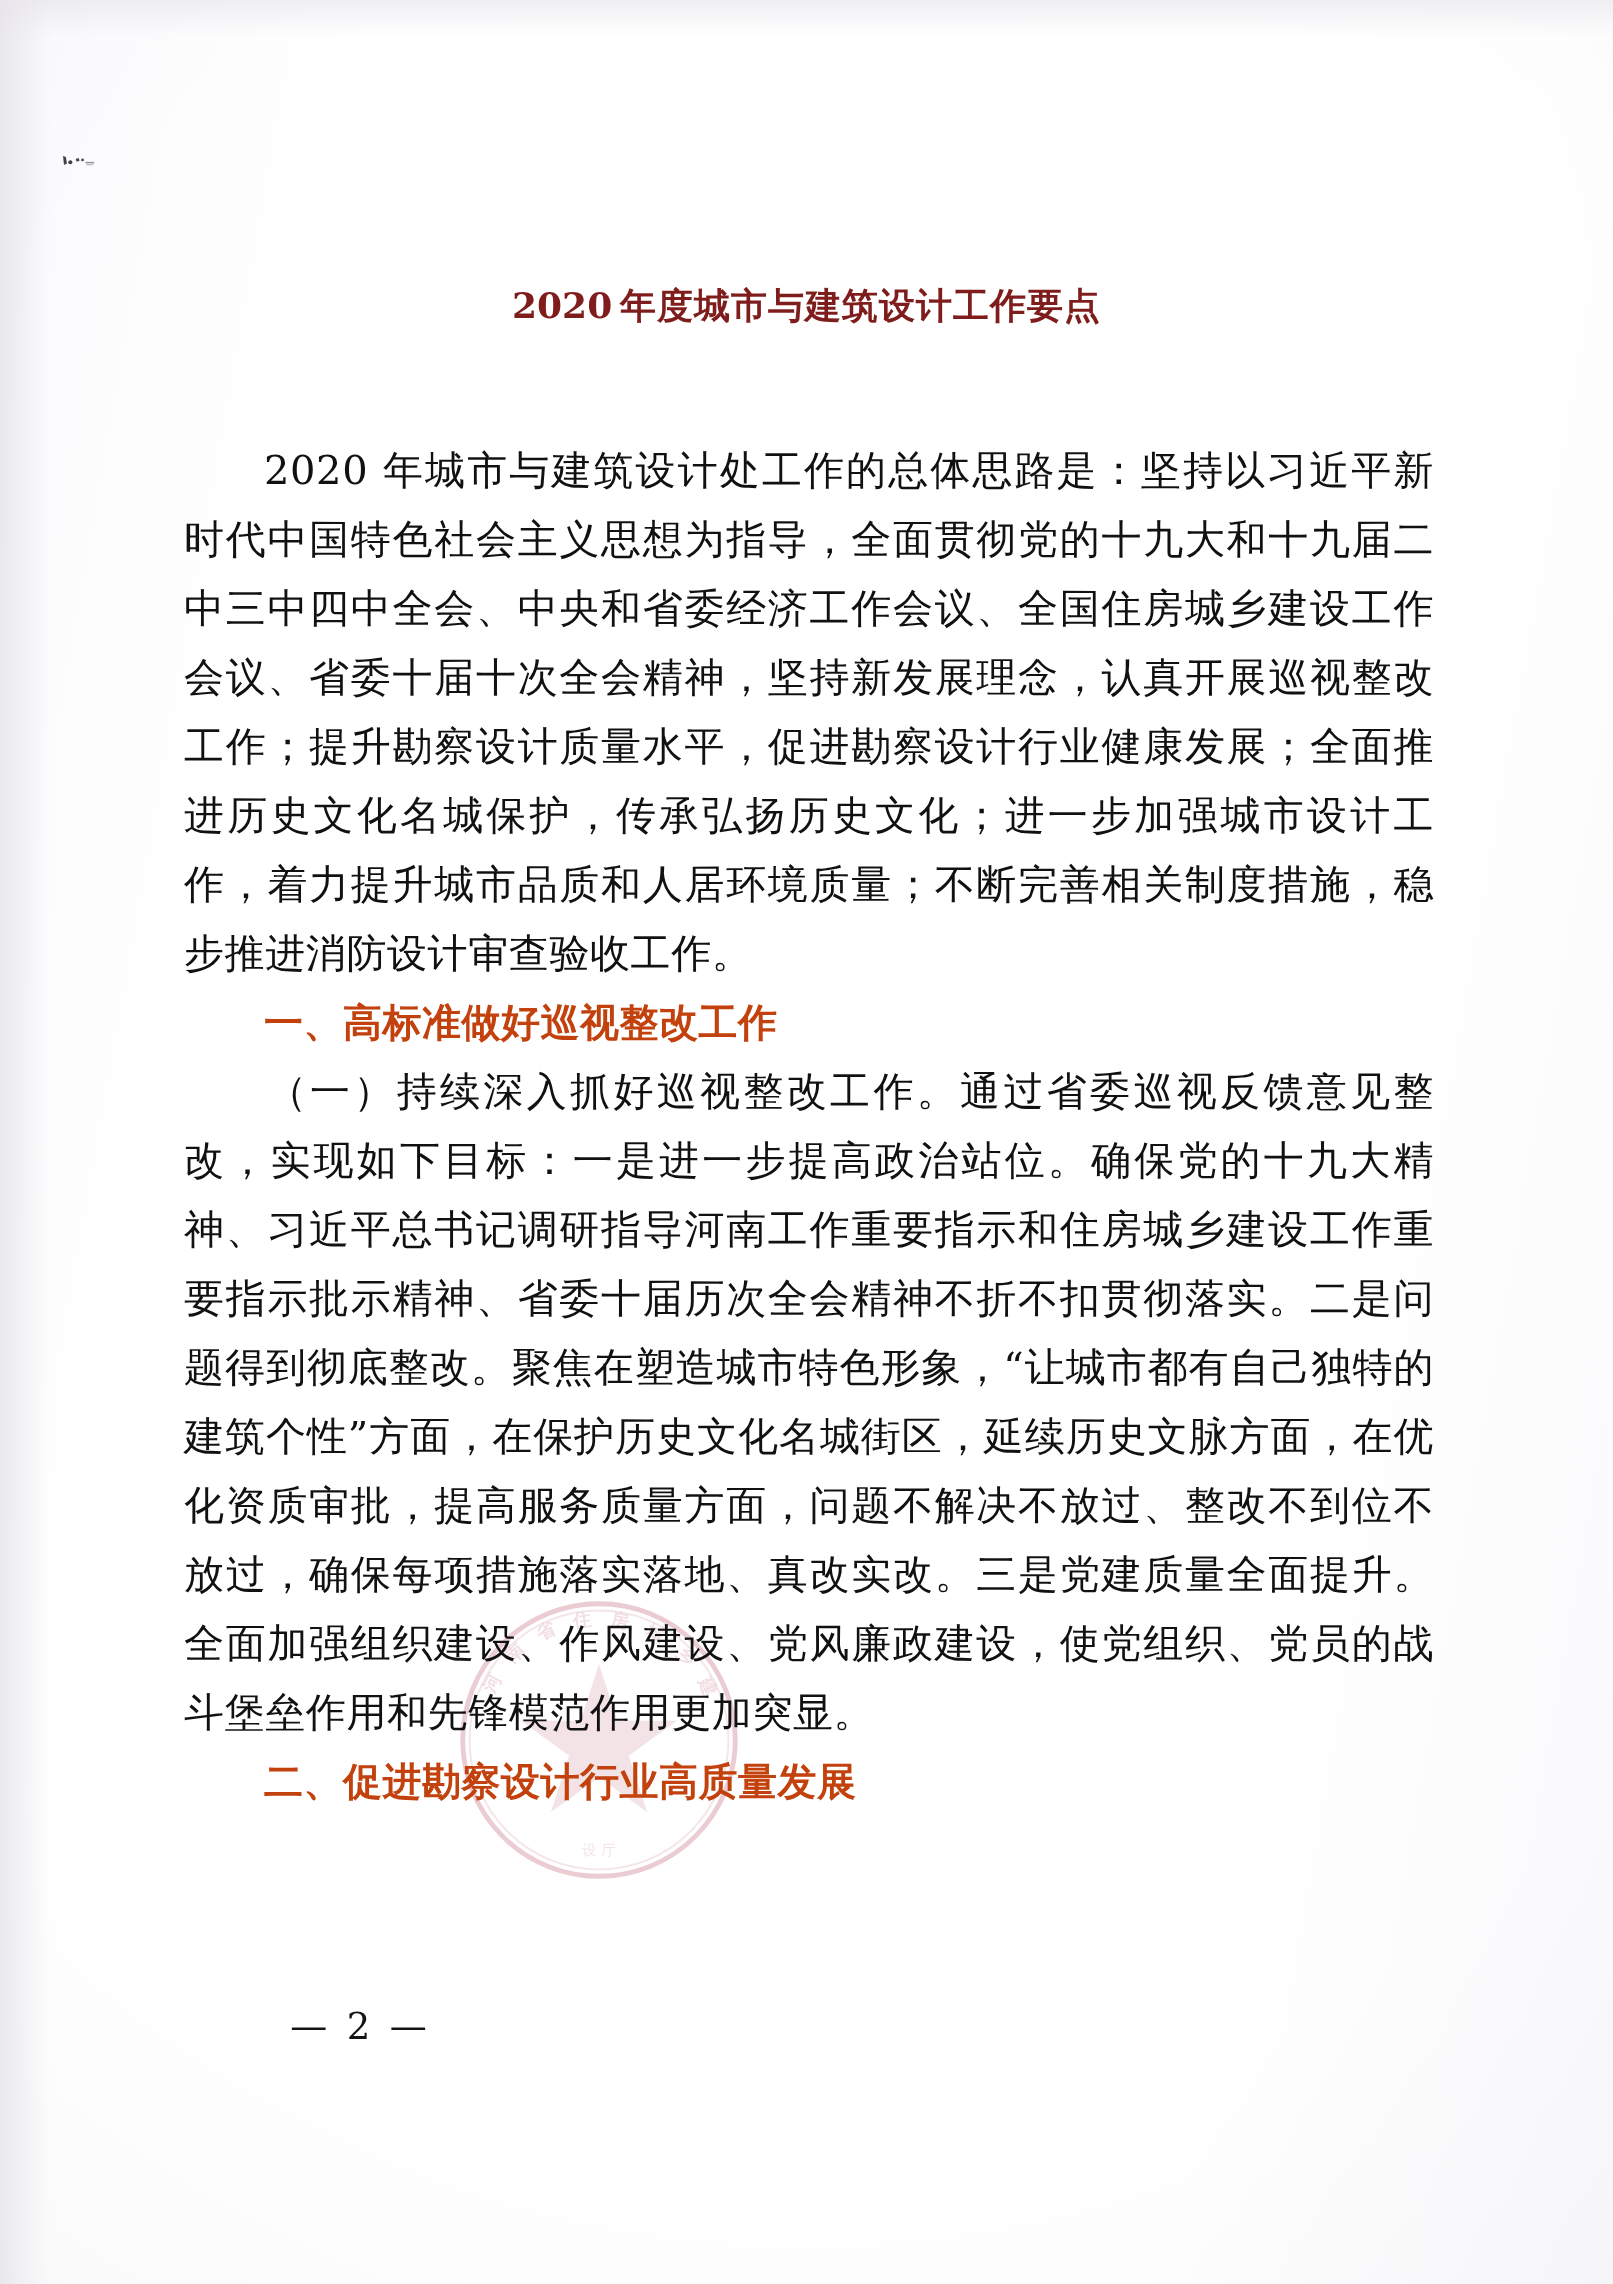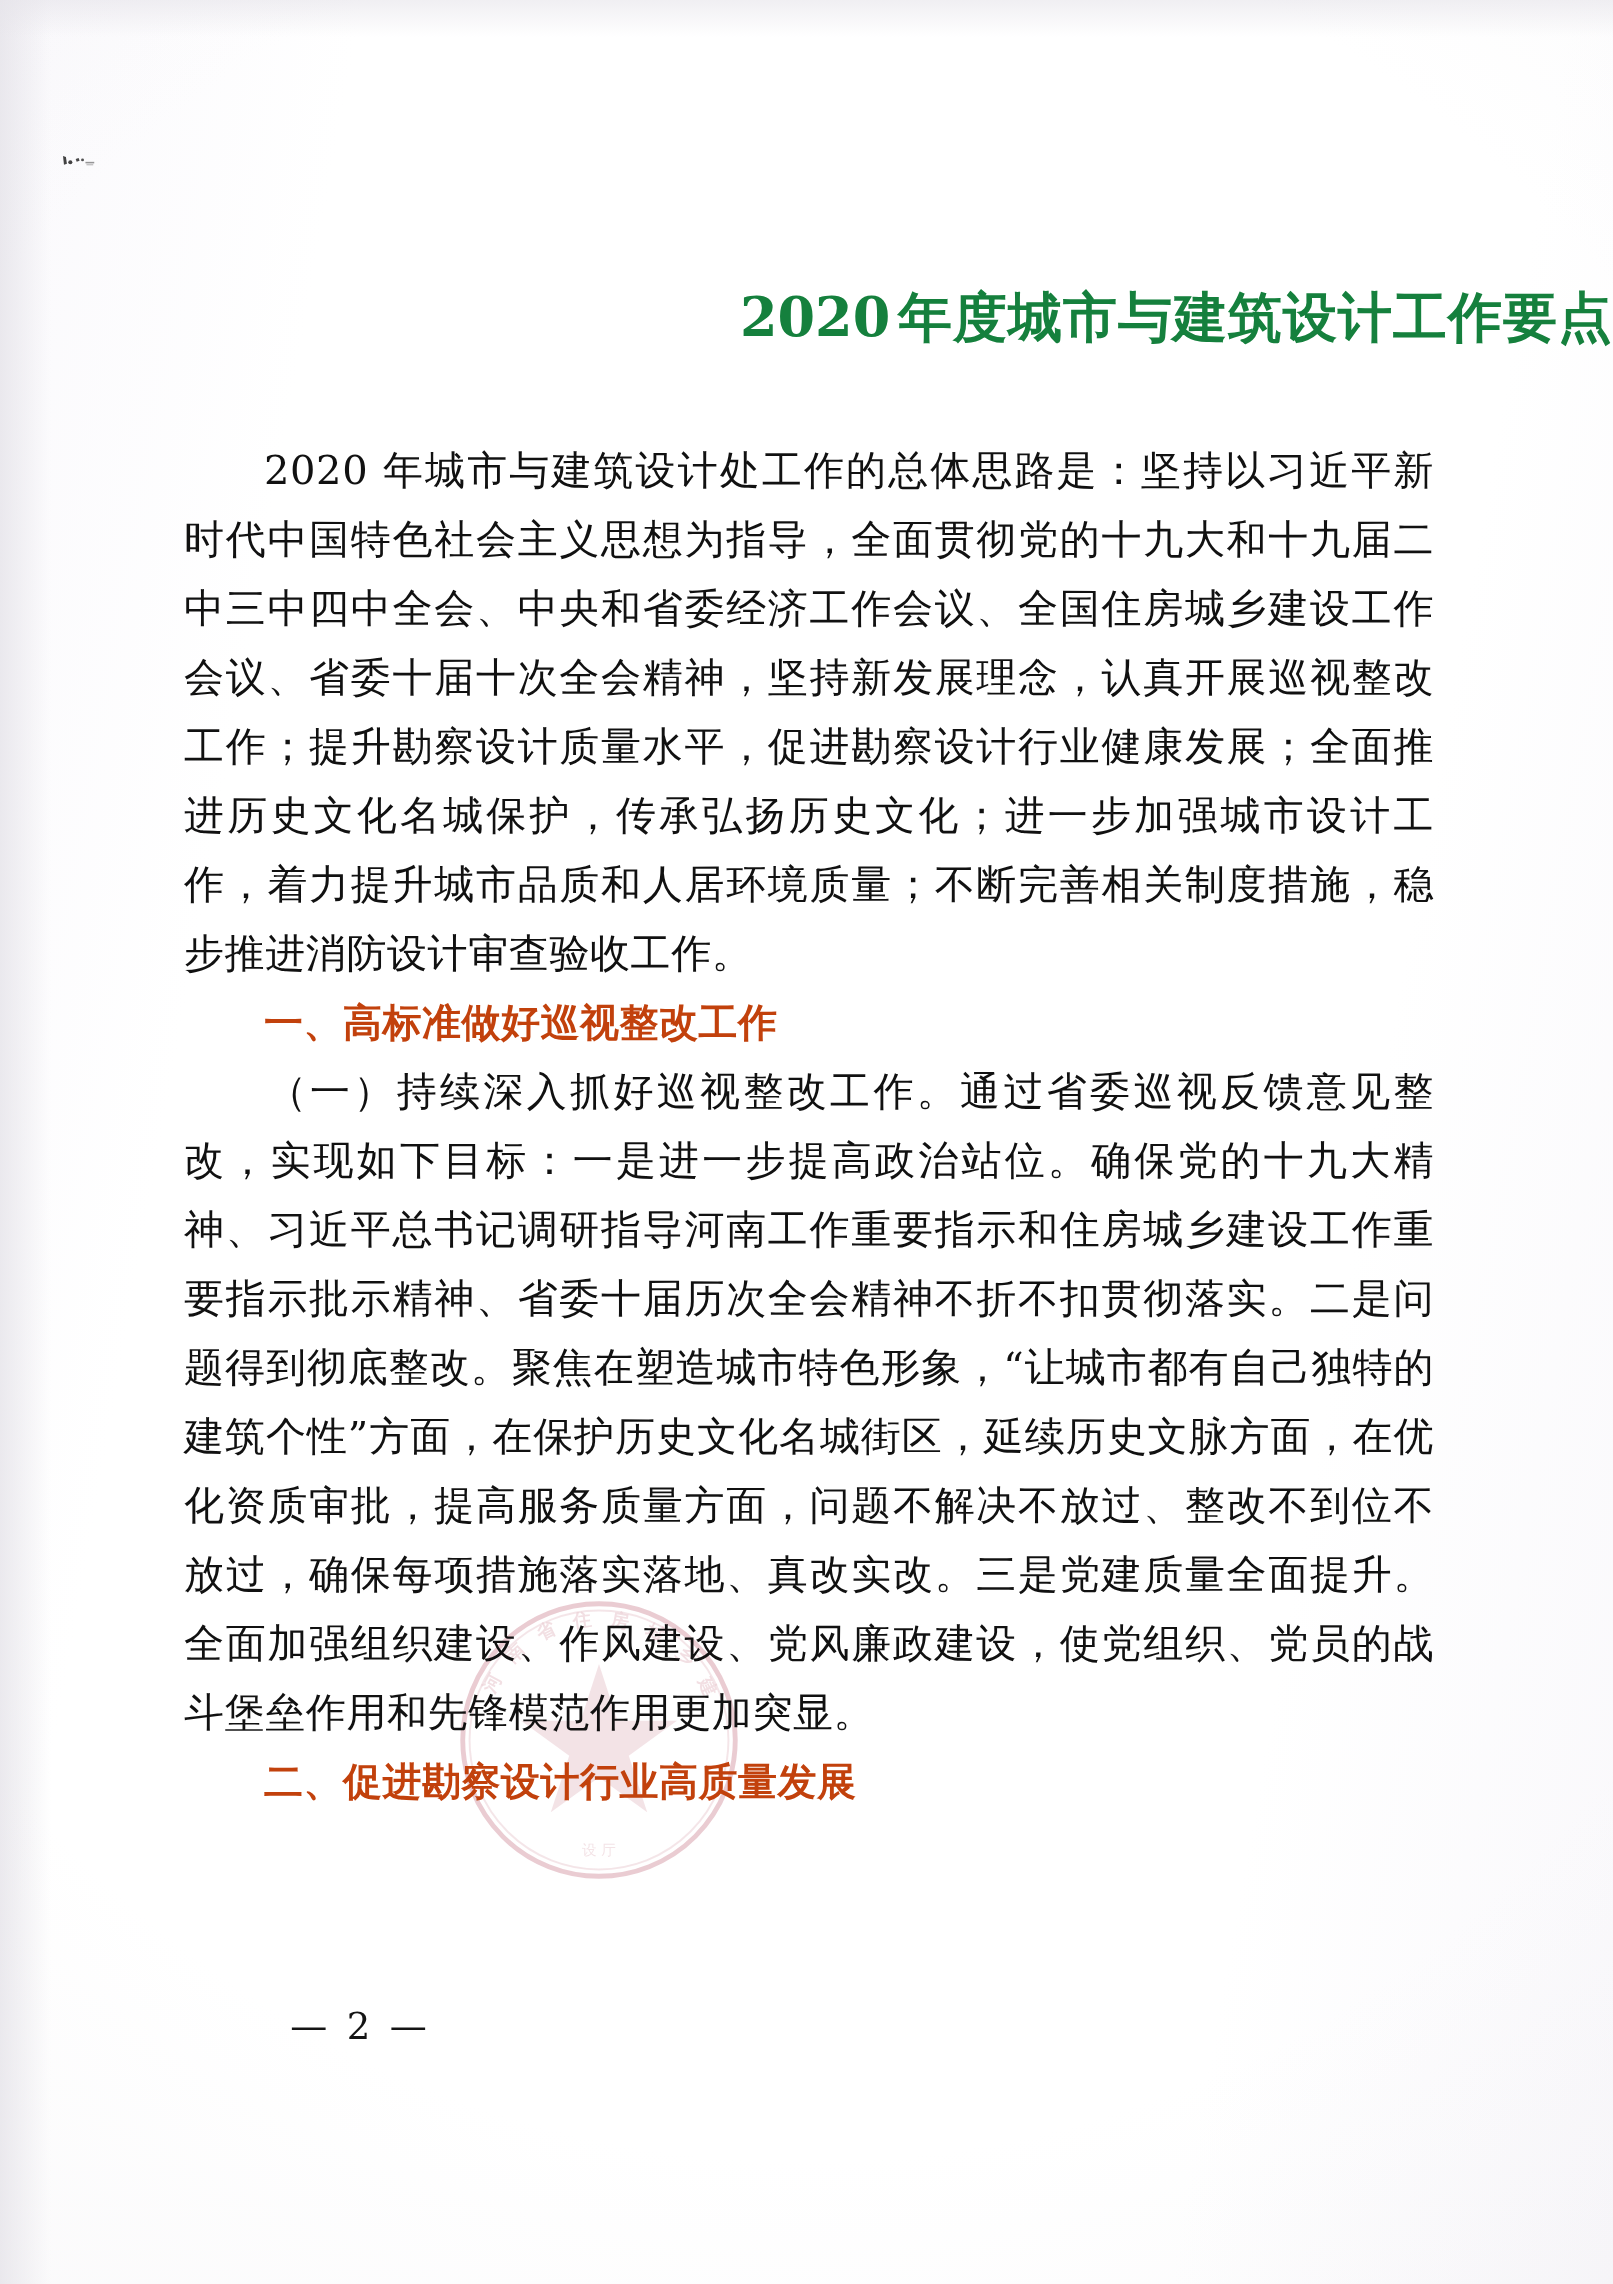--- a/index.html
+++ b/index.html
@@ -69,26 +69,26 @@
     position: absolute;
     left: 0; top: 0;
     width: 100%; height: 100%;
   }
 
   .doc-title {
     position: absolute;
     left: 0;
     top: 282px;
     width: 100%;
-    text-align: right;
+    text-align: center;
     font-family: "DejaVu Serif", "Liberation Serif", serif;
     font-weight: bold;
-    font-size: 54px;
+    font-size: 36px;
     letter-spacing: 1px;
-    color: #15803d;
+    color: #7f1d1d;
     white-space: nowrap;
   }
   .doc-title .yr {
     font-family: "DejaVu Serif", "Liberation Serif", serif;
     letter-spacing: 0;
     padding-right: 7.8px;
   }
 
   .body-block {
     position: absolute;

